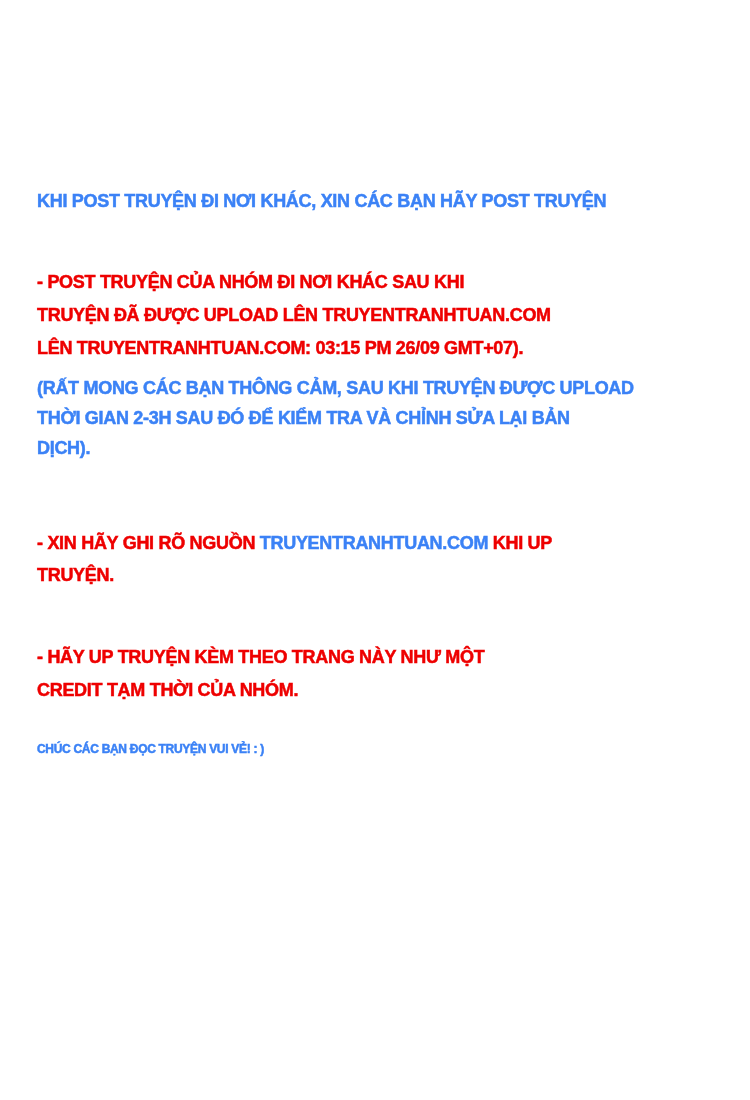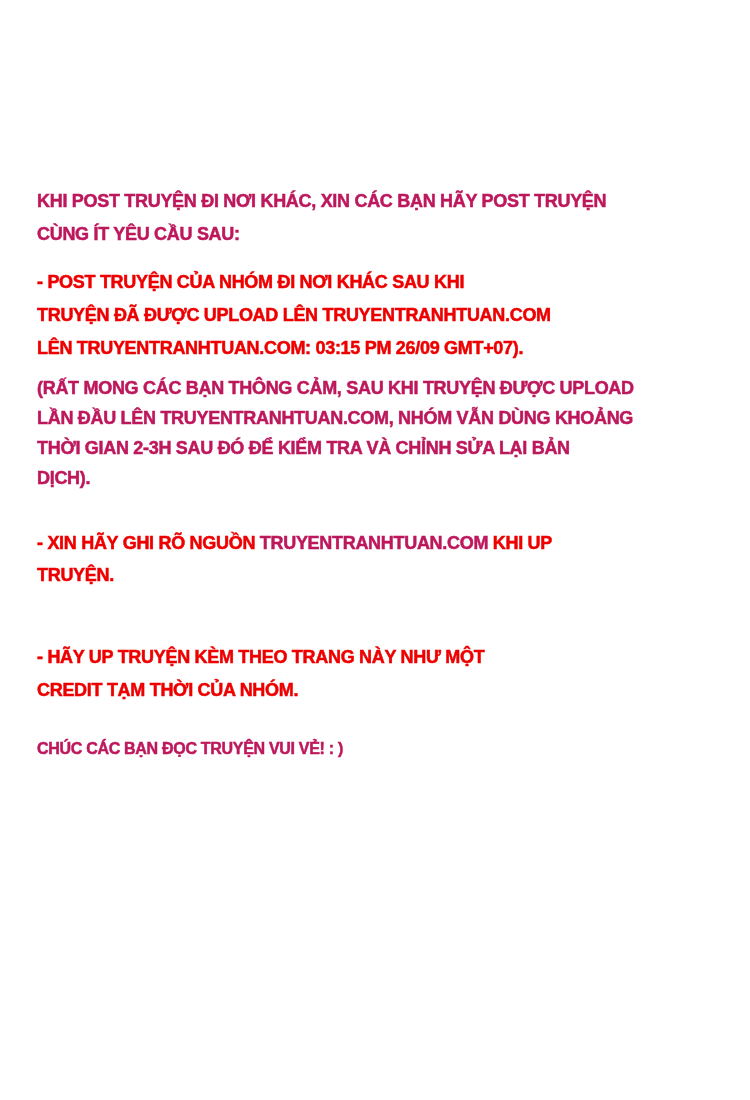--- a/index.html
+++ b/index.html
@@ -19,52 +19,50 @@
   .para {
     position: absolute;
     left: 37px;
     right: 30px;
     font-size: 18px;
     line-height: 33px;
     letter-spacing: -0.3px;
     -webkit-text-stroke: 0.5px currentColor;
     white-space: nowrap;
   }
-  .black { color: #be185d; }
+  .black { color: #3b82f6; }
   .red   { color: #ee0000; }
 
   .p-intro   { top: 185px; }
   .p-rule1   { top: 266px; }
   .p-note    { top: 373px; line-height: 30px; }
   .p-rule2   { top: 527px; line-height: 32px; }
   .p-rule3   { top: 641px; }
-  .p-closing { top: 734px; font-size: 16px; line-height: 30px; }
+  .p-closing { top: 734px; font-size: 12px; line-height: 30px; }
 
   .line { display: block; }
   .seg  { display: inline; margin-top: 33px; }
 </style>
 </head>
 <body>
 
 <div class="canvas">
 
   <div class="para black p-intro">
     <div class="line">KHI POST TRUYỆN ĐI NƠI KHÁC, XIN CÁC BẠN HÃY POST TRUYỆN</div>
-    <div class="line">CÙNG ÍT YÊU CẦU SAU:</div>
   </div>
 
   <div class="para red p-rule1">
     <div class="line">- POST TRUYỆN CỦA NHÓM ĐI NƠI KHÁC SAU KHI</div>
     <div class="line">TRUYỆN ĐÃ ĐƯỢC UPLOAD LÊN TRUYENTRANHTUAN.COM</div>
     <div class="line">LÊN TRUYENTRANHTUAN.COM: 03:15 PM 26/09 GMT+07).</div>
   </div>
 
   <div class="para black p-note">
     <div class="line">(RẤT MONG CÁC BẠN THÔNG CẢM, SAU KHI TRUYỆN ĐƯỢC UPLOAD</div>
-    <div class="line">LẦN ĐẦU LÊN TRUYENTRANHTUAN.COM, NHÓM VẪN DÙNG KHOẢNG</div>
     <div class="line">THỜI GIAN 2-3H SAU ĐÓ ĐỂ KIỂM TRA VÀ CHỈNH SỬA LẠI BẢN</div>
     <div class="line">DỊCH).</div>
   </div>
 
   <div class="para red p-rule2">
     <div class="line">
       <span class="seg red">- XIN HÃY GHI RÕ NGUỒN </span><span class="seg black">TRUYENTRANHTUAN.COM</span><span class="seg red"> KHI UP</span>
     </div>
     <div class="line">TRUYỆN.</div>
   </div>

